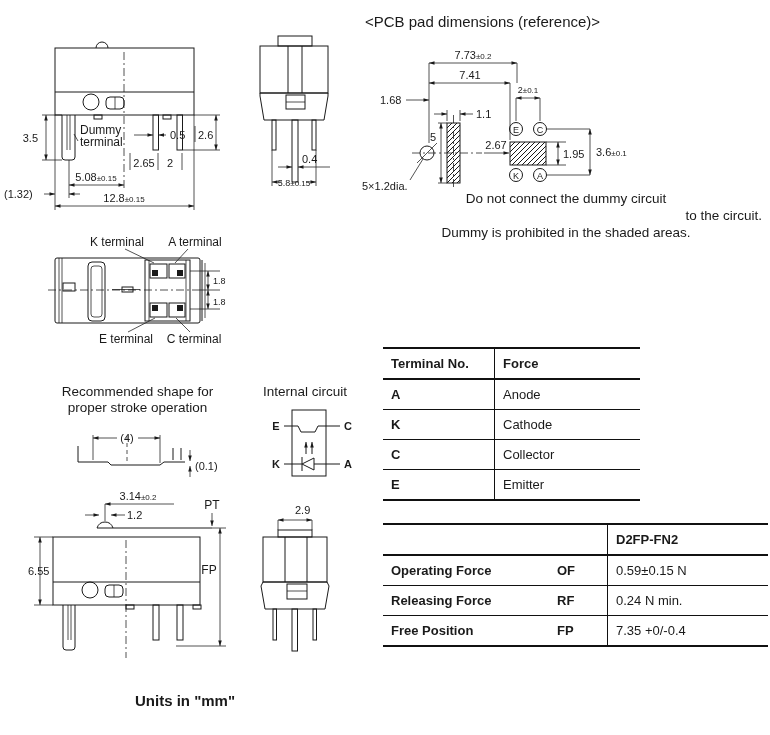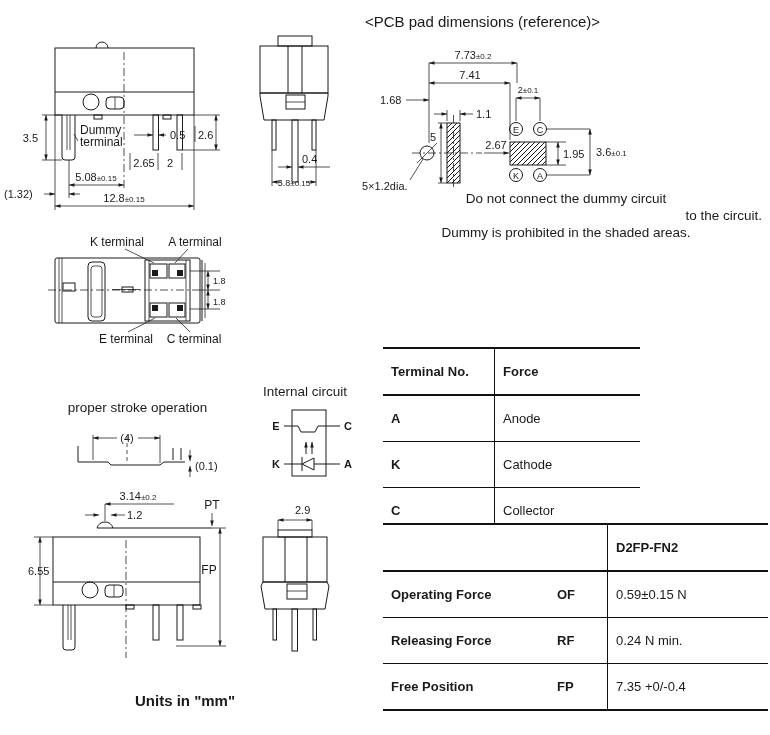--- a/index.html
+++ b/index.html
@@ -11,21 +11,21 @@
   svg .dsh{stroke-width:0.75;stroke-dasharray:4 3}
   svg text{fill:#1a1a1a;stroke:none;font:11px "Liberation Sans",sans-serif}
   svg text.sm{font-size:9px}
   svg text.lbl{font-size:12px}
   svg text.bold{font-weight:bold}
   svg .tol{font-size:8px}
   svg rect.filled{fill:#1a1a1a;stroke:none}
   svg polygon.outl{fill:#fff;stroke:#1a1a1a;stroke-width:1}
   .txt{position:absolute;white-space:nowrap}
   .tbl{position:absolute;border-collapse:collapse;border-top:2px solid #111;border-bottom:2.5px solid #111;background:#fff}
-  .tbl td{border-bottom:1px solid #111;padding:15px 8px;font:bold 13px "Liberation Sans",sans-serif}
+  .tbl td{border-bottom:1px solid #111;padding:7px 8px;font:bold 13px "Liberation Sans",sans-serif}
   .tbl tr:first-child td{border-bottom:2px solid #111}
   .tbl td.sep{border-left:1.5px solid #111}
   .tbl td.reg{font-weight:normal}
 </style>
 </head>
 <body>
 
 <div id="canvas">
 
   <svg style="left:0;top:30px" width="258" height="196" viewBox="0 0 258 196">
@@ -300,20 +300,21 @@
       <td>C</td>
       <td class="sep reg">Collector</td>
     </tr>
     <tr>
       <td>E</td>
       <td class="sep reg">Emitter</td>
     </tr>
   </tbody>
     </table>
 
+  <div class="txt" style="left:40px;top:384px;width:195px;text-align:center;font-size:13.5px">Recommended shape for</div>
   <div class="txt" style="left:40px;top:400px;width:195px;text-align:center;font-size:13.5px">proper stroke operation</div>
 
   <svg style="left:50px;top:423px" width="205" height="62" viewBox="0 0 205 62">
     <g>
       <polyline points="28,23 28,39 58,39 61,42 110,42 114,39 135,39"></polyline>
       <line x1="123" y1="25" x2="123" y2="37"></line>
       <line x1="131" y1="25" x2="131" y2="37"></line>
     </g>
     <g>
       <line x1="43" y1="12" x2="43" y2="37" class="thin"></line>

